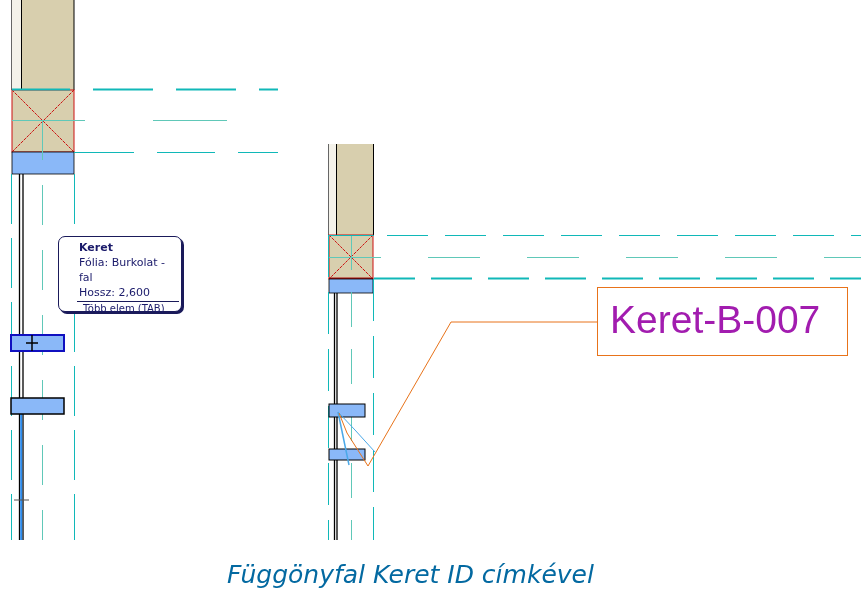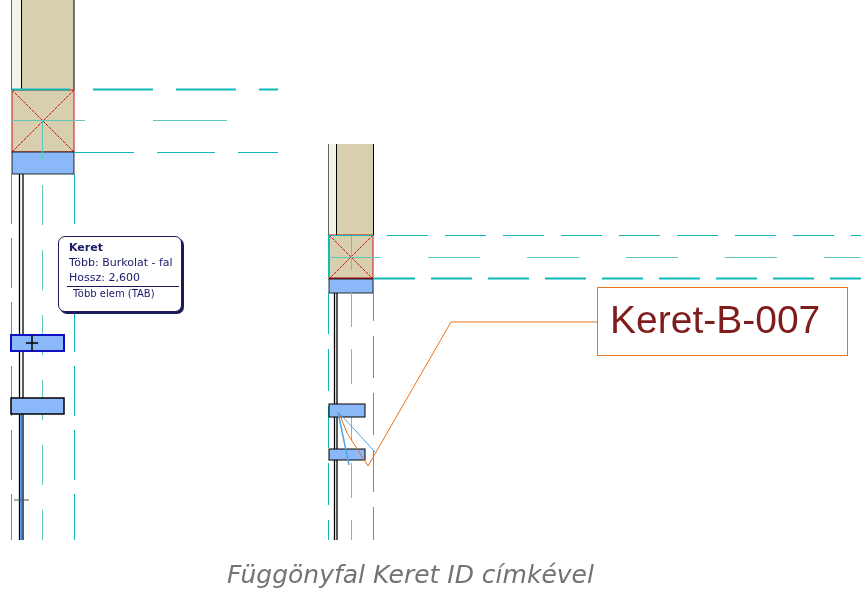--- a/index.html
+++ b/index.html
@@ -4,33 +4,33 @@
   <style>
     html, body { margin: 0; padding: 0; background: #ffffff; }
     body { width: 861px; height: 606px; position: relative; overflow: hidden; font-family: "Liberation Sans", sans-serif; }
     .canvas { position: absolute; left: 0; top: 0; width: 861px; height: 540px; }
     svg { position: absolute; left: 0; top: 0; }
     .tooltip {
       position: absolute; left: 58px; top: 236px; width: 124px; height: 76px;
       border: 1px solid #1a1a5a; border-radius: 7px; background: #fff;
       box-shadow: 2px 2px 0 #1a1a5a; box-sizing: border-box;
       font-family: "DejaVu Sans", sans-serif; font-size: 11px; color: #1a1a6a;
-      padding: 3px 4px 0 10px; line-height: 15px;
+      padding: 3px 4px 0 20px; line-height: 15px;
     }
     .tooltip .title { font-weight: bold; }
     .tooltip .sep { border-top: 1px solid #1a1a5a; margin: 1px -2px 14px -2px; padding-left: 6px; font-size: 10px; line-height: 14px; }
     .idlabel {
       position: absolute; left: 597px; top: 287px; width: 251px; height: 69px;
       border: 1.5px solid #e8731a; box-sizing: border-box; background: #fff;
-      color: #7f1d1d; font-family: "Liberation Sans", sans-serif; font-size: 39px;
+      color: #a21caf; font-family: "Liberation Sans", sans-serif; font-size: 39px;
       line-height: 64px; padding-left: 12px;
     }
     .caption {
       position: absolute; left: 0; top: 560px; width: 821px; text-align: center;
-      font-family: "DejaVu Sans", sans-serif; font-style: italic; font-size: 25px; color: #737373;
+      font-family: "DejaVu Sans", sans-serif; font-style: italic; font-size: 25px; color: #0369a1;
     }
   </style>
 </head>
 <body>
 
 <div class="canvas">
   <svg width="861" height="540" viewBox="0 0 861 540">
 
     <g>
       <rect x="11" y="0" width="11" height="90" fill="#f4f2ea"></rect>
@@ -108,21 +108,21 @@
     <g fill="none">
       <polyline points="338,412 355,430 375,452" stroke="#4aa8e8" stroke-width="1"></polyline>
       <polyline points="338,412 349,465" stroke="#4aa8e8" stroke-width="1.5"></polyline>
       <polyline points="339,413 347,433 368,466 451,322 597,322" stroke="#e8731a" stroke-width="1"></polyline>
     </g>
   </svg>
 </div>
 
 <div class="tooltip">
   <div class="title">Keret</div>
-  <div>Több: Burkolat - fal</div>
+  <div>Fólia: Burkolat - fal</div>
   <div>Hossz: 2,600</div>
   <div class="sep">Több elem (TAB)</div>
 </div>
 
 <div class="idlabel">
   <span>Keret-B-007</span>
 </div>
 
 <div class="caption">Függönyfal Keret ID címkével</div>
 

